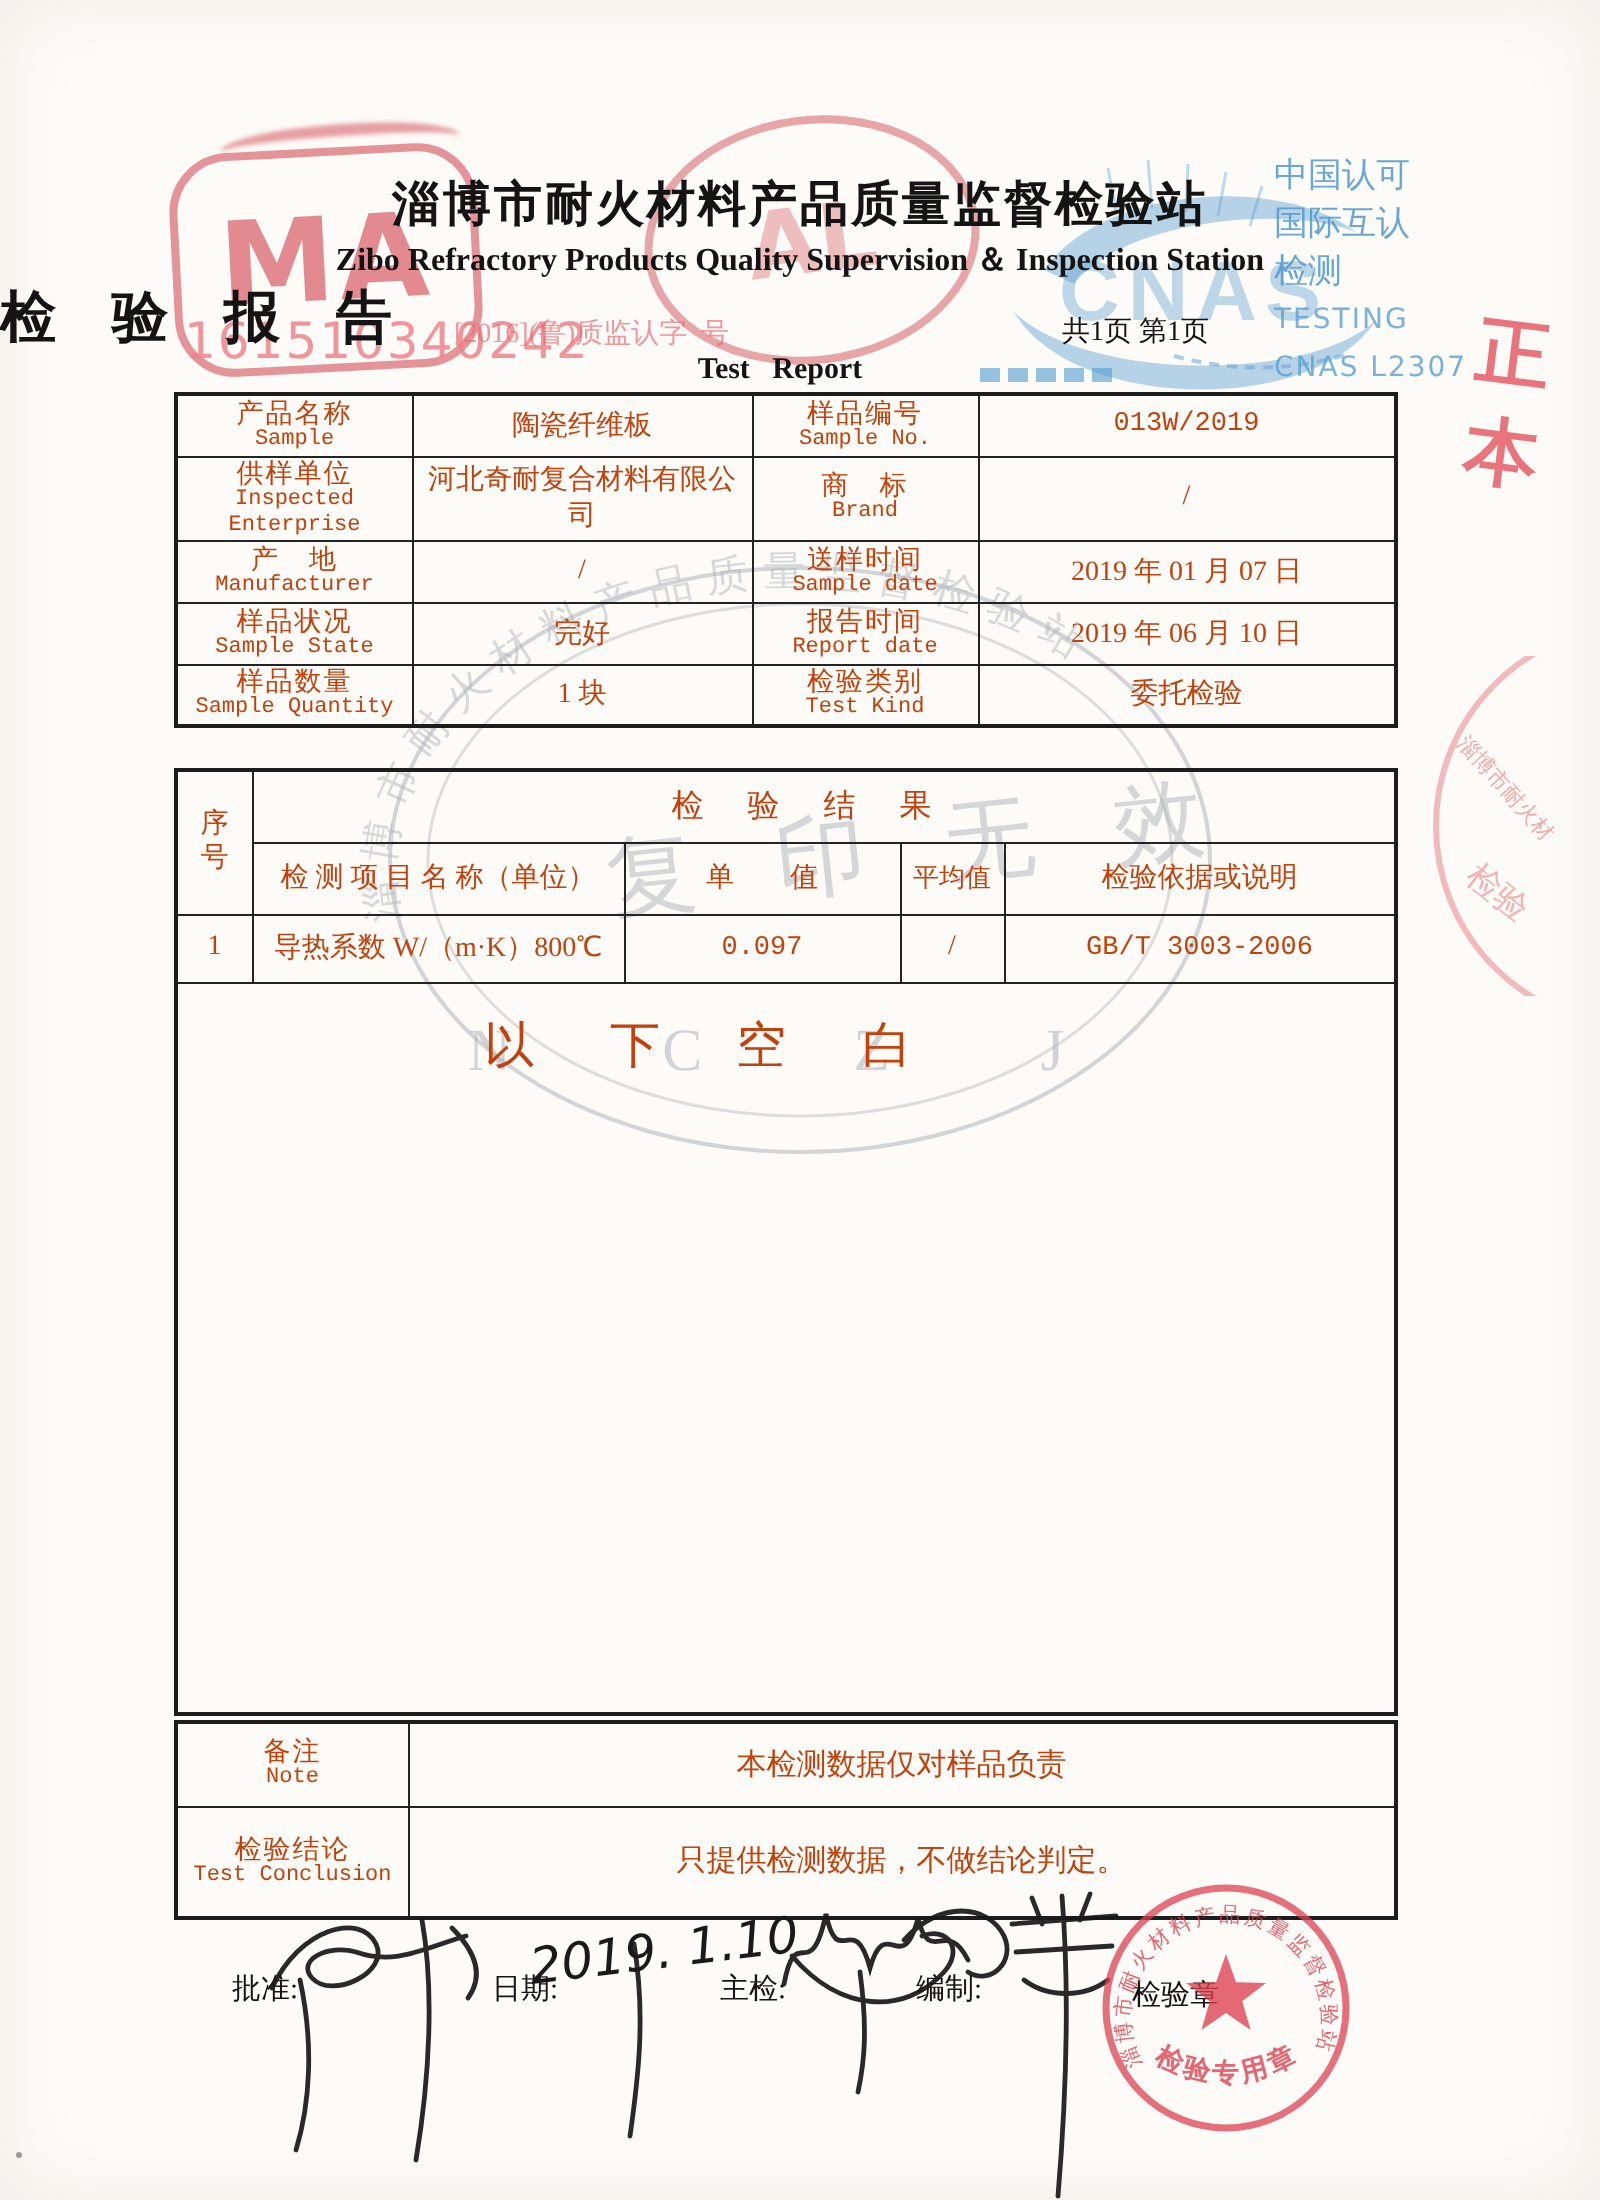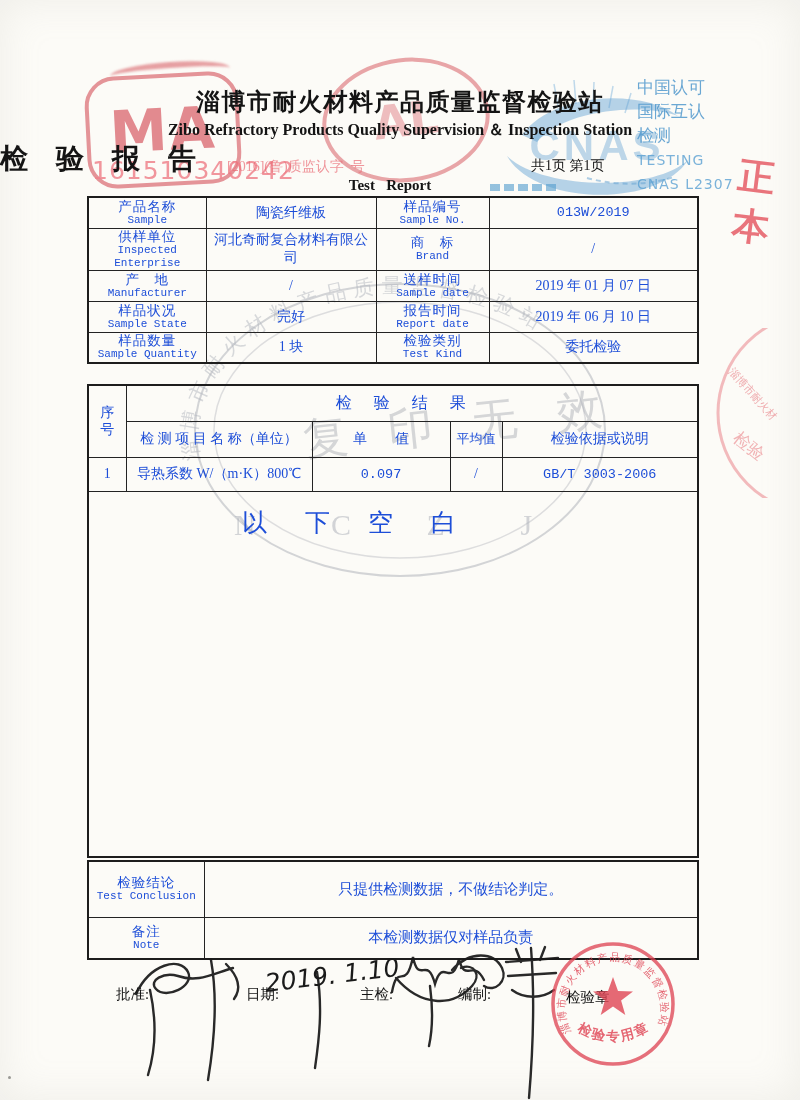--- a/index.html
+++ b/index.html
@@ -38,21 +38,21 @@
   
   .cnas-col{left:637px;top:76px;z-index:3;color:rgba(80,152,205,.85);line-height:24px;}
   .cnas-col .zh{display:block;font-size:17px;}
   .cnas-col .en{display:block;font-size:14px;font-family:"DejaVu Sans",sans-serif;
                 letter-spacing:1px;color:rgba(90,160,210,.8);}
   .blue-dashes{left:490px;top:184px;width:68px;height:7px;z-index:3;
      background:repeating-linear-gradient(90deg,rgba(80,155,205,.6) 0 10px,transparent 10px 14px);}
   
   table{border-collapse:collapse;table-layout:fixed;background:transparent;}
   td{border:1px solid #232323;text-align:center;vertical-align:middle;padding:0 2px;
-     font-size:14px;color:#1d4ed8;overflow:hidden;}
+     font-size:14px;color:#c2410c;overflow:hidden;}
   .tbl{position:absolute;left:87px;width:610px;z-index:2;}
   .tbl-info{top:196px;border:2px solid #1d1d1d;}
   .tbl-res{top:384px;border:2px solid #1d1d1d;}
   .tbl-con{top:860px;border:2px solid #1d1d1d;}
   .lbl .zh{display:block;font-size:13.5px;line-height:15px;letter-spacing:1px;}
   .lbl .en{display:block;font-size:11px;line-height:13px;font-family:"Liberation Mono",monospace;}
   .mono{font-family:"Liberation Mono",monospace;font-size:13.5px;}
   .res-title{font-size:16px;letter-spacing:22px;}
   .res-head{font-size:14px;}
   .seq{font-size:14px;line-height:17px;}
@@ -231,33 +231,33 @@
     </tr>
   </tbody>
     </table>
 
   <table class="tbl tbl-con">
     <colgroup>
         <col style="width:116px">
         <col style="width:494px">
       </colgroup>
     <tbody>
-        <tr style="height:56px">
+        <tr style="height:42px">
+      <td class="lbl">
+        <span class="zh">备注</span>
+        <span class="en">Note</span>
+      </td>
+      <td style="font-size:15px">本检测数据仅对样品负责</td>
+    </tr>
+    <tr style="height:56px">
       <td class="lbl">
         <span class="zh">检验结论</span>
         <span class="en">Test Conclusion</span>
       </td>
       <td style="font-size:15px">只提供检测数据，不做结论判定。</td>
-    </tr>
-    <tr style="height:42px">
-      <td class="lbl">
-        <span class="zh">备注</span>
-        <span class="en">Note</span>
-      </td>
-      <td style="font-size:15px">本检测数据仅对样品负责</td>
     </tr>
   </tbody>
     </table>
 
   <div class="abs foot-lbl" style="left:116px;top:985px">批准:</div>
   <div class="abs foot-lbl" style="left:246px;top:985px">日期:</div>
   <div class="abs foot-lbl" style="left:360px;top:985px">主检:</div>
   <div class="abs foot-lbl" style="left:458px;top:985px">编制:</div>
   <div class="abs foot-lbl" style="left:566px;top:988px">检验章</div>
 

